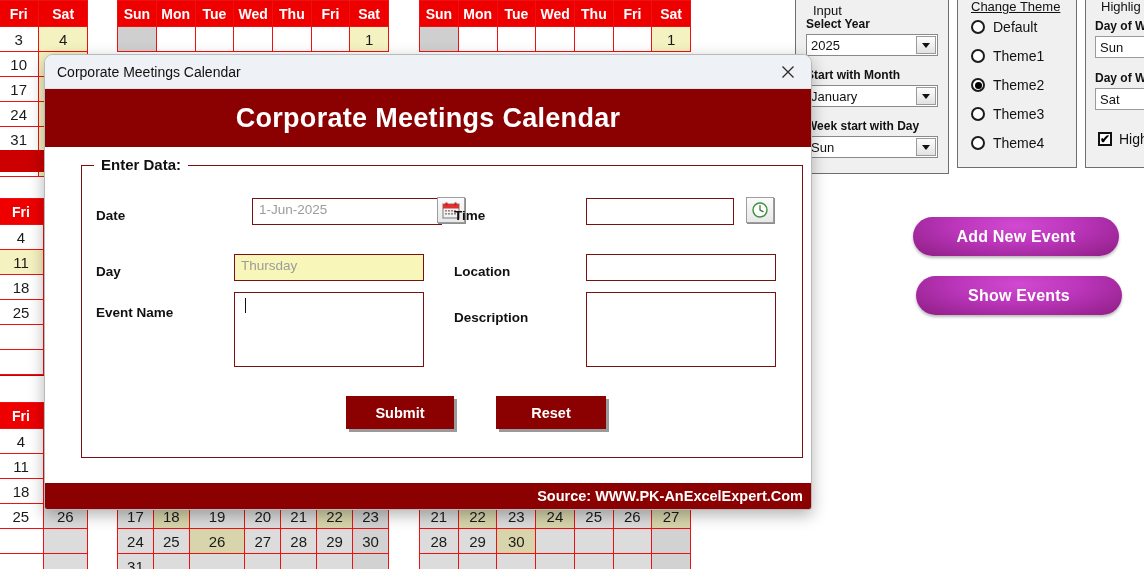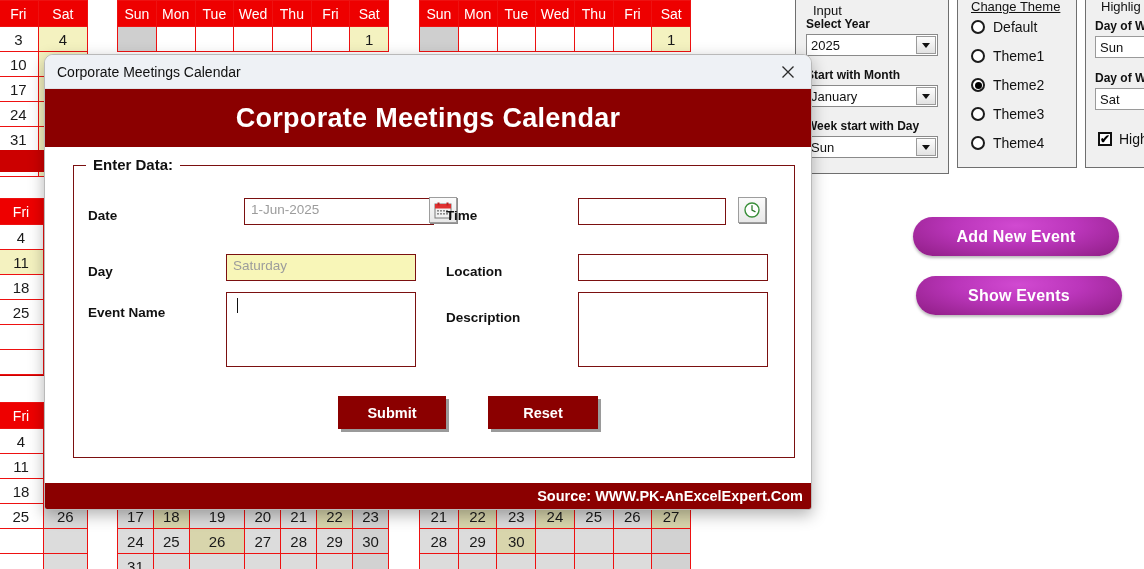--- a/index.html
+++ b/index.html
@@ -18,21 +18,21 @@
     border: 1px solid #ee1111;
     text-align: center;
     vertical-align: middle;
     font-size: 15px;
     color: #1a1a1a;
     padding: 0;
   }
   .cal-block th {
     background: #ee0000;
     color: #ffffff;
-    font-weight: normal;
+    font-weight: bold;
     font-size: 14px;
     height: 26px;
   }
   .cal-block td { height: 25px; background: #f6f6f6; }
   .cal-block td.blank { background: #cfcfcf; }
   .cal-block td.sat, .cal-block td.hl { background: #f4f2c0; }
   .cal-block td.white { background: #ffffff; }
   .cal-block td.gray { background: #d2d2d2; }
   .cal-block td.dim { background: #dcdcdc; }
   .cal-block td.dimhl { background: #d8d5ac; }
@@ -149,21 +149,21 @@
     color: #ffffff;
     font-size: 27px;
     font-weight: bold;
     letter-spacing: .3px;
   }
 
   #formbody { position: relative; height: 338px; background: #fff; padding: 0; }
 
   #fieldset {
     position: absolute;
-    left: 28px; top: 18px;
+    left: 36px; top: 18px;
     width: 722px; height: 293px;
     border: 1px solid #7b1010;
   }
   #fieldset .legend {
     position: absolute;
     top: -10px; left: 12px;
     background: #ffffff;
     padding: 0 7px;
     font-size: 15px; font-weight: bold; color: #111;
   }
@@ -563,21 +563,21 @@
         <span class="flabel" style="left:372px; top:42px;">Time</span>
         <div class="finput" style="left:504px; top:32px; width:148px; height:27px;"></div>
         <button class="iconbtn" style="left:664px; top:31px;">
           <svg width="18" height="18" viewBox="0 0 18 18">
             <circle cx="9" cy="9" r="7" fill="#ffffff" stroke="#3a8f3a" stroke-width="1.4"></circle>
             <path d="M9 4.6 L9 9 L12 10.6" stroke="#2f7a2f" stroke-width="1.3" fill="none" stroke-linecap="round"></path>
           </svg>
         </button>
 
         <span class="flabel" style="left:14px; top:98px;text-align:right;">Day</span>
-        <div class="finput yellowed" style="left:152px; top:88px; width:190px; height:27px;">Saturday</div>
+        <div class="finput yellowed" style="left:152px; top:88px; width:190px; height:27px;">Thursday</div>
 
         <span class="flabel" style="left:372px; top:98px;">Location</span>
         <div class="finput" style="left:504px; top:88px; width:190px; height:27px;"></div>
 
         <span class="flabel" style="left:14px; top:139px;">Event Name</span>
         <div class="finput" style="left:152px; top:126px; width:190px; height:75px;"></div>
         <span class="caret" style="left:163px; top:132px;"></span>
 
         <span class="flabel" style="left:372px; top:144px;">Description</span>
         <div class="finput" style="left:504px; top:126px; width:190px; height:75px;"></div>

